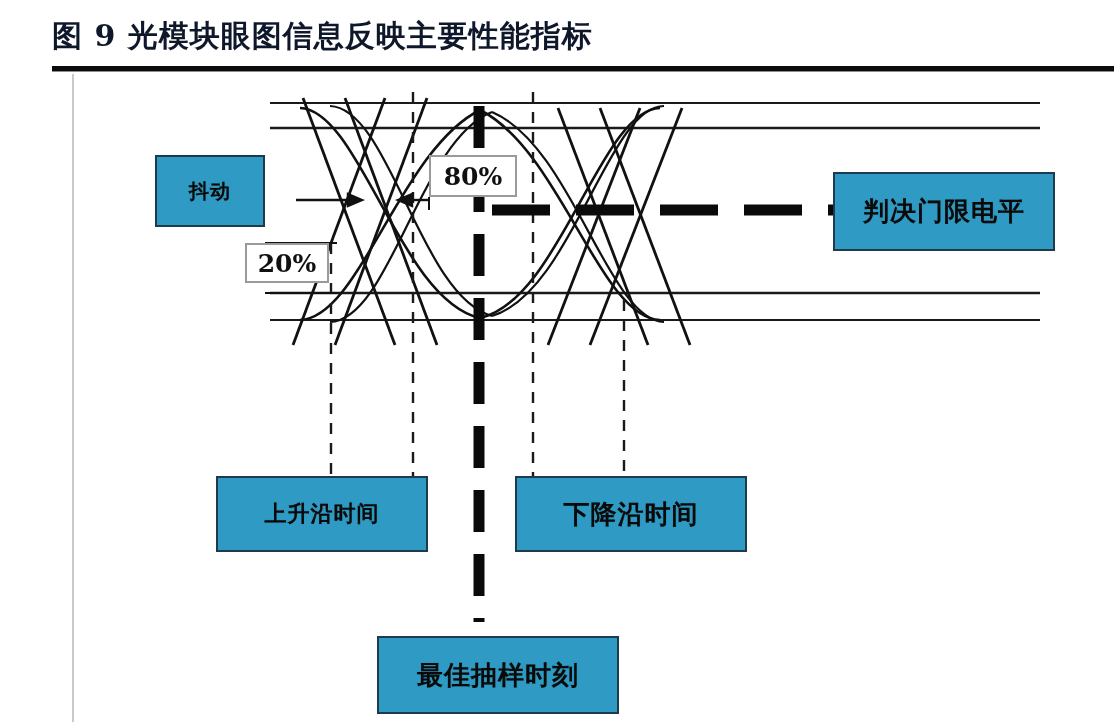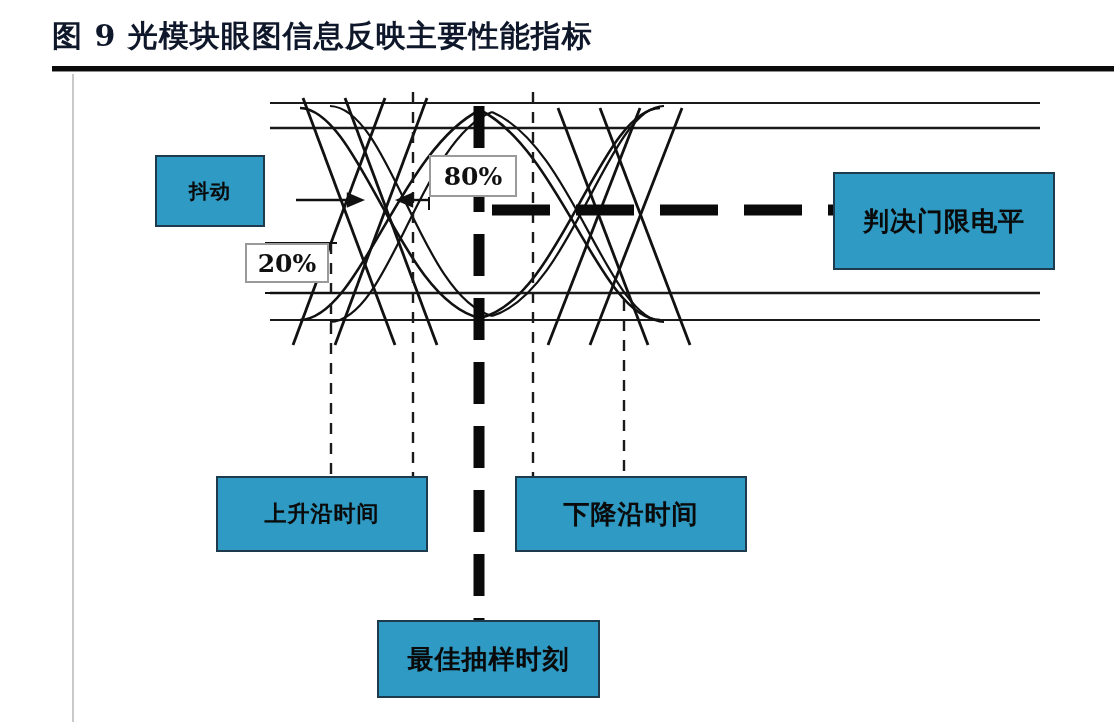--- a/index.html
+++ b/index.html
@@ -45,24 +45,24 @@
     background:#2f9bc4;
     border:2px solid #1d3b4d;
     display:flex;align-items:center;justify-content:center;
     color:#0a0a0a;font-weight:bold;
     font-family:"DejaVu Serif","Liberation Serif",serif;
     box-sizing:border-box;
     letter-spacing:1px;
     text-shadow:0 0 1px rgba(0,0,0,.25);
   }
   #box-jitter{left:155px;top:155px;width:110px;height:72px;font-size:20px;}
-  #box-threshold{left:833px;top:172px;width:222px;height:98px;font-size:26px;}
+  #box-threshold{left:833px;top:172px;width:222px;height:79px;font-size:26px;}
   #box-rise{left:216px;top:476px;width:212px;height:76px;font-size:22px;}
   #box-fall{left:515px;top:476px;width:232px;height:76px;font-size:26px;}
-  #box-sample{left:377px;top:620px;width:223px;height:78px;font-size:26px;}
+  #box-sample{left:377px;top:636px;width:242px;height:78px;font-size:26px;}
 
   
   .pbox{
     position:absolute;background:#ffffff;
     border:2px solid #9a9a9a;
     display:flex;align-items:center;justify-content:center;
     font-weight:bold;color:#101010;
     font-family:"DejaVu Serif","Liberation Serif",serif;
     box-sizing:border-box;
   }

